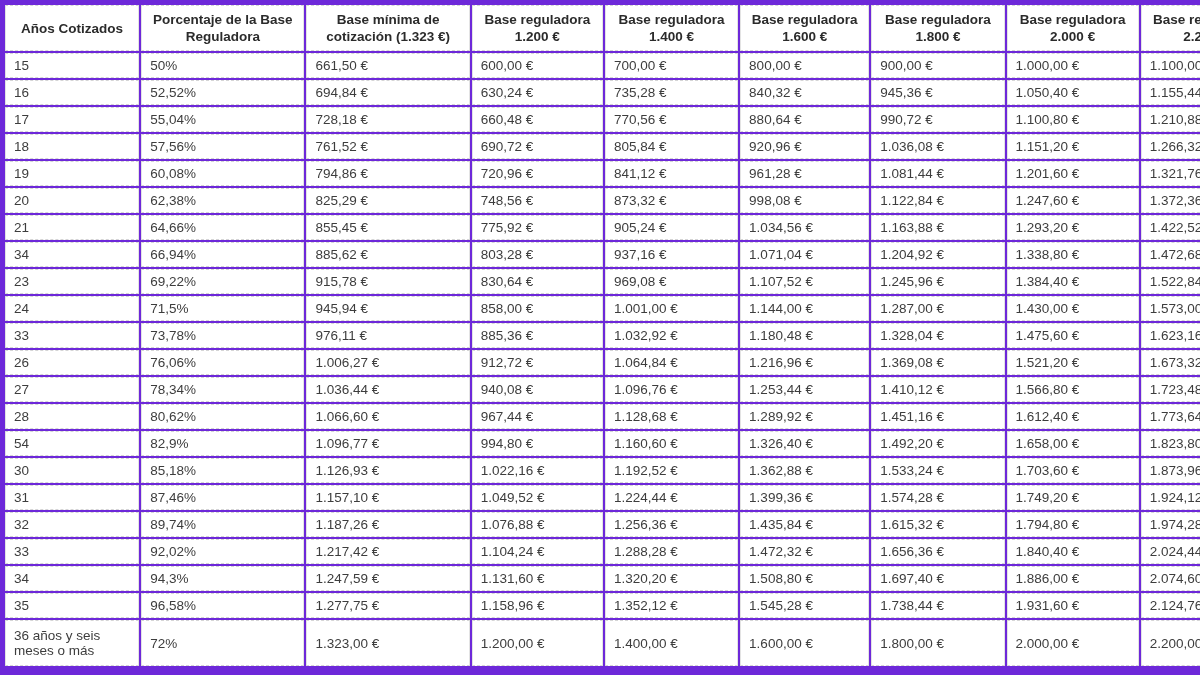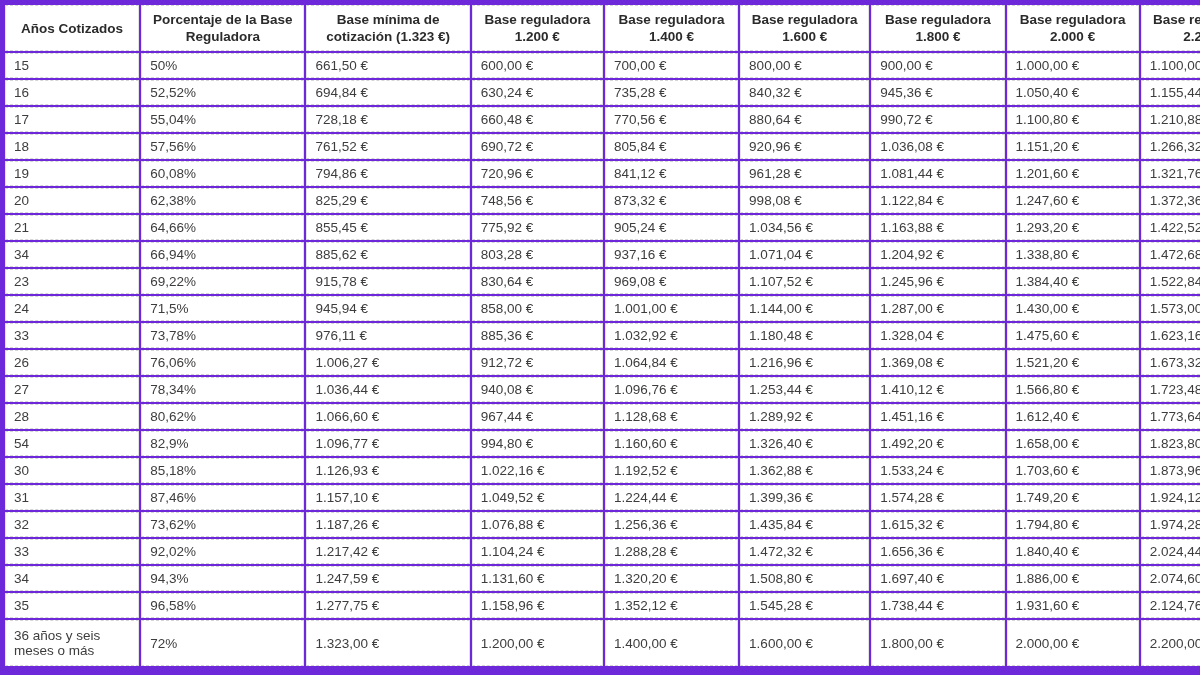--- a/index.html
+++ b/index.html
@@ -267,21 +267,21 @@
           <td>1.157,10 €</td>
           <td>1.049,52 €</td>
           <td>1.224,44 €</td>
           <td>1.399,36 €</td>
           <td>1.574,28 €</td>
           <td>1.749,20 €</td>
           <td>1.924,12 €</td>
         </tr>
         <tr>
           <td>32</td>
-          <td>73,62%</td>
+          <td>89,74%</td>
           <td>1.187,26 €</td>
           <td>1.076,88 €</td>
           <td>1.256,36 €</td>
           <td>1.435,84 €</td>
           <td>1.615,32 €</td>
           <td>1.794,80 €</td>
           <td>1.974,28 €</td>
         </tr>
         <tr>
           <td>33</td>

